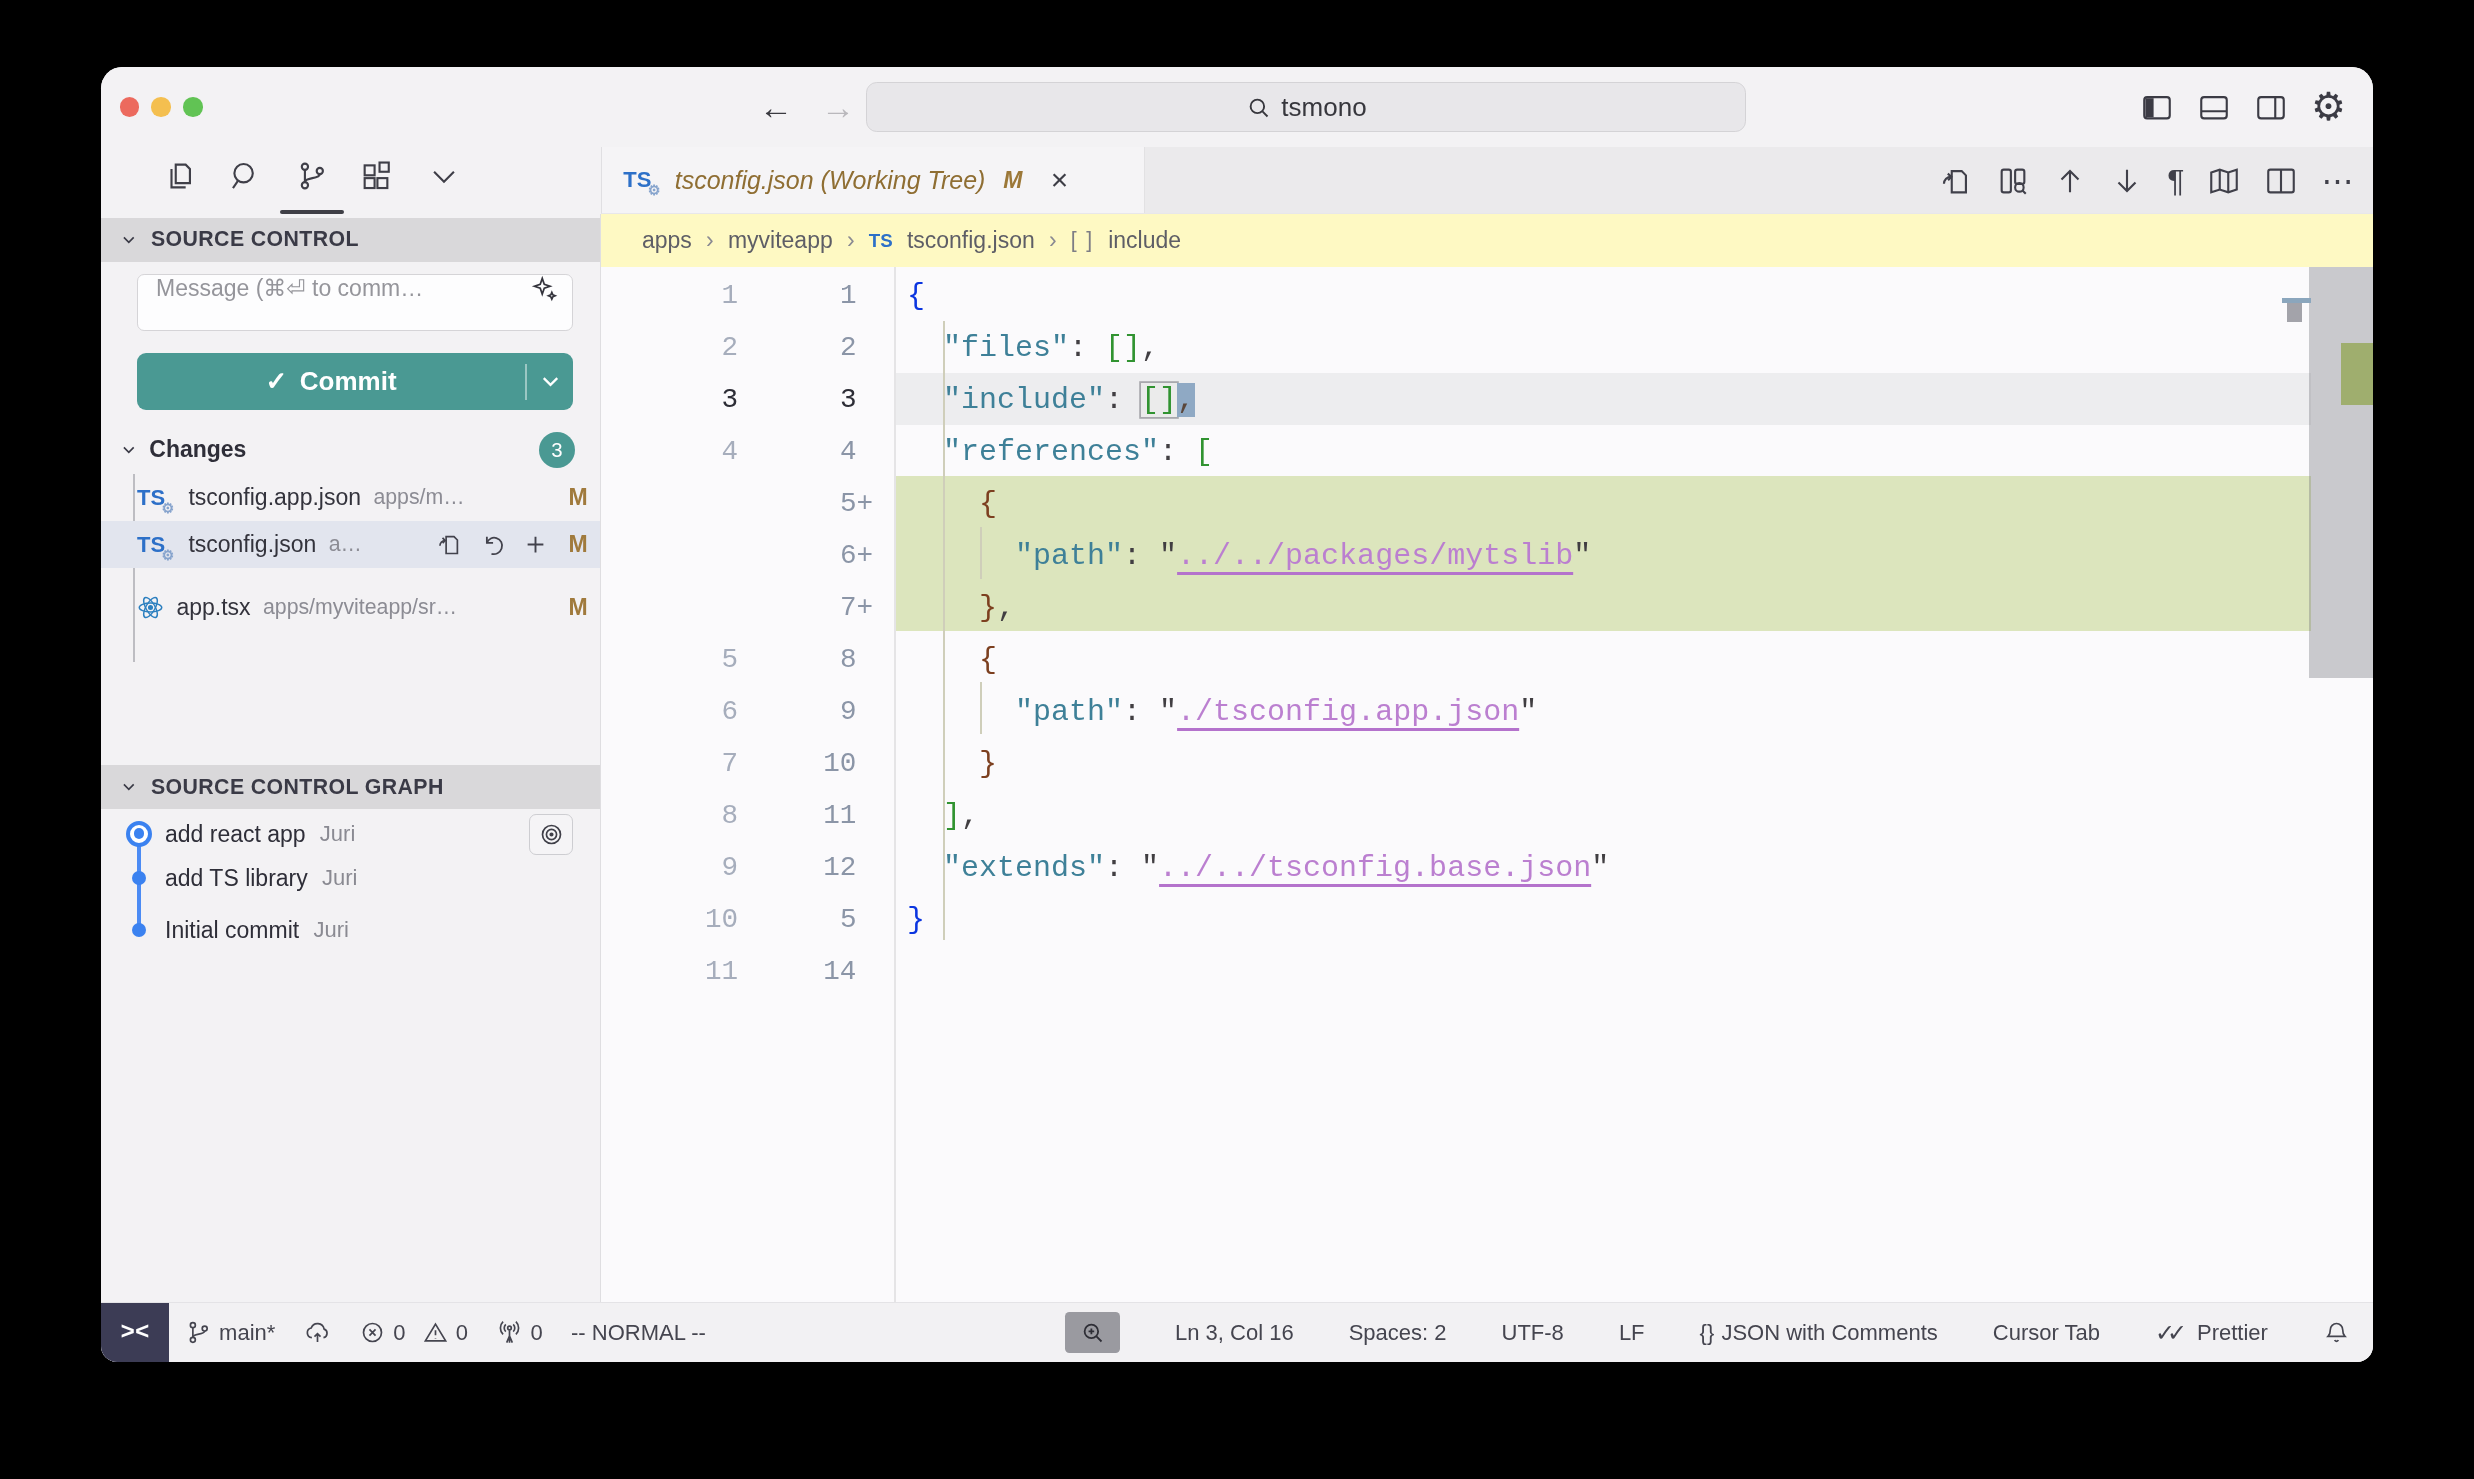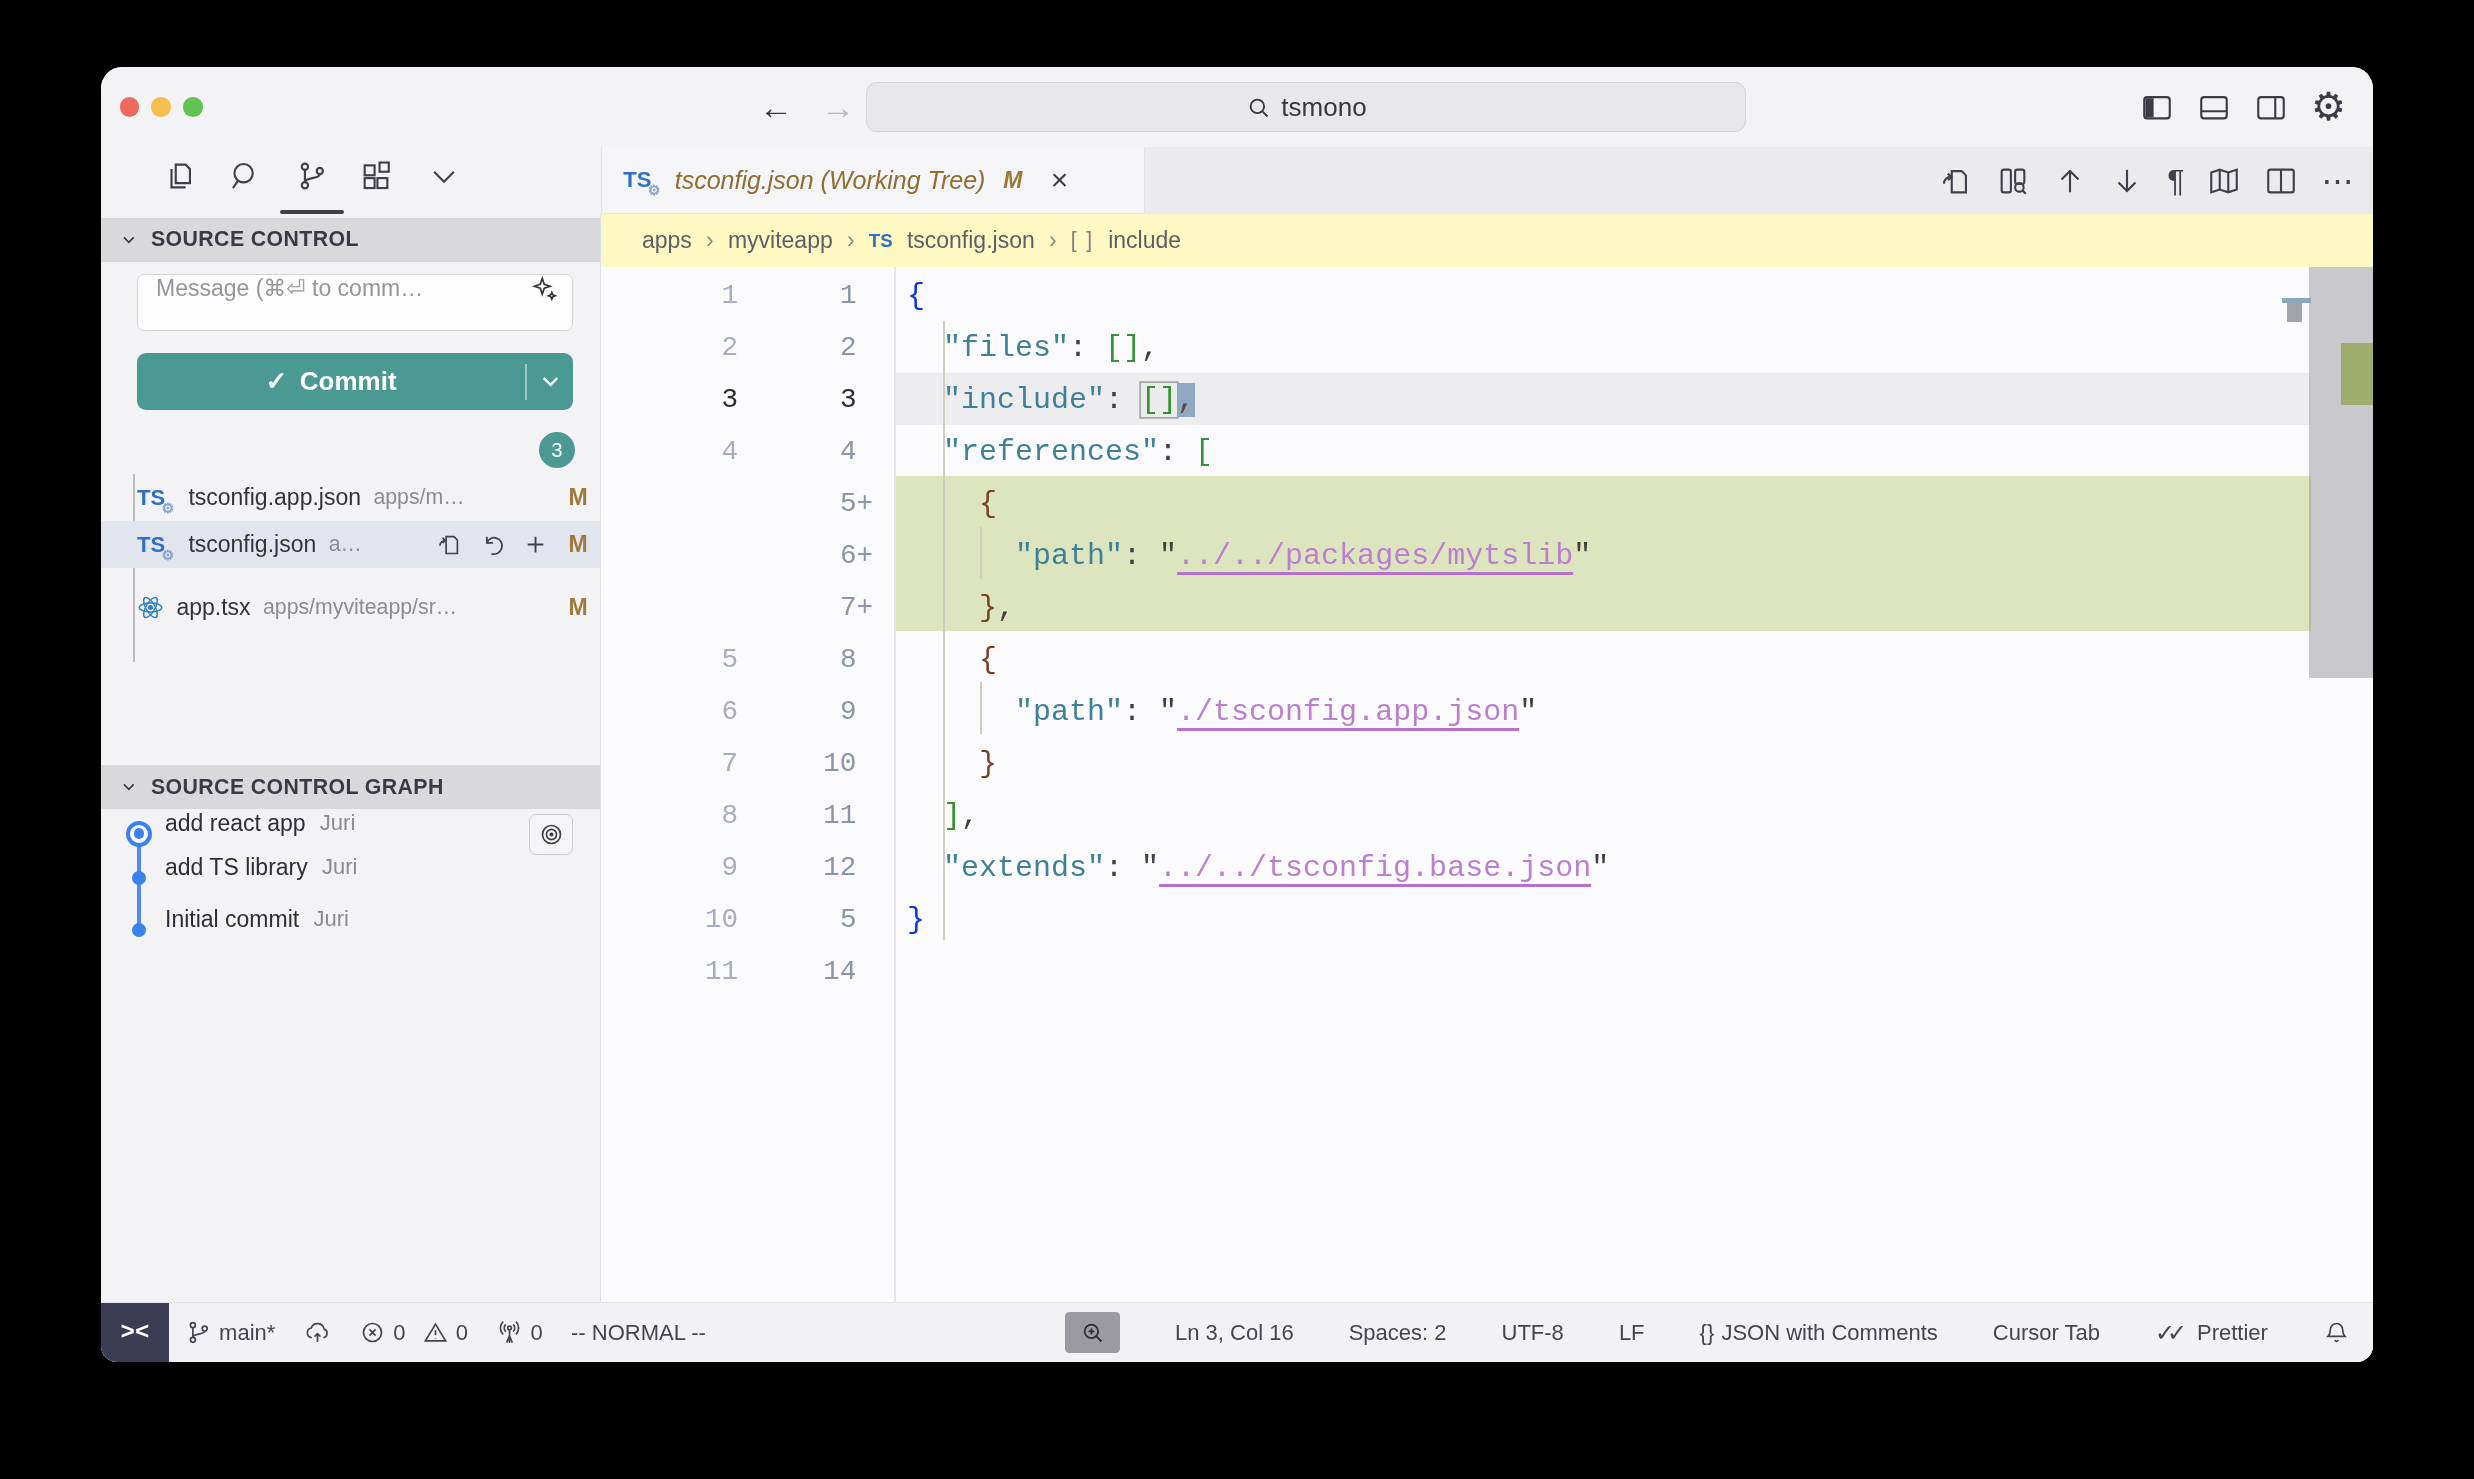--- a/index.html
+++ b/index.html
@@ -57,21 +57,21 @@
   .chrow{position:absolute;left:0;width:100%;height:47px;display:flex;align-items:center;
          padding:0 12.4px 0 36px;box-sizing:border-box;gap:12.4px;}
   .chrow.sel{background:#e2e5ee;}
   .tree-guide{position:absolute;left:32px;width:1.8px;background:#bdbdc2;}
   .fname{font-size:23px;color:#33333c;white-space:nowrap;}
   .fdesc{font-size:21.3px;color:#8c8c94;white-space:nowrap;overflow:hidden;flex:1;}
   .mbadge{font-size:23px;font-weight:bold;color:#a07a3c;flex:0 0 auto;}
   .row-actions{display:flex;align-items:center;gap:16px;color:#42424c;flex:0 0 auto;margin-right:7.1px;}
   .reacticon{color:#2b7fbf;flex:0 0 auto;}
   .gline{position:absolute;left:36px;width:3.6px;background:#4b8bf4;}
-  .grow{position:absolute;left:0;width:100%;height:48px;display:flex;align-items:flex-start;gap:14.2px;padding-left:64px;box-sizing:border-box;}
+  .grow{position:absolute;left:0;width:100%;height:48px;display:flex;align-items:center;gap:14.2px;padding-left:64px;box-sizing:border-box;}
   .gdot{position:absolute;left:31px;width:14.2px;height:14.2px;border-radius:50%;background:#3b82f0;}
   .gring{position:absolute;left:25px;width:18px;height:18px;border:4.4px solid #3b82f0;border-radius:50%;
          background:#fff;display:flex;align-items:center;justify-content:center;}
   .gring i{width:10.7px;height:10.7px;border-radius:50%;background:#3b82f0;}
   .gmsg{font-size:23px;color:#2e2e38;white-space:nowrap;}
   .gauthor{font-size:22px;color:#8a8a92;}
   .targetbtn{position:absolute;left:428px;top:600px;width:44px;height:41px;border:1.8px solid #cdcdd1;background:#f5f4f6;
              border-radius:7.1px;display:flex;align-items:center;justify-content:center;color:#3f3f48;box-sizing:border-box;}
   
   .breadcrumb{position:absolute;left:500px;top:147px;right:0;height:53px;background:#fef9c3;display:flex;
@@ -234,20 +234,26 @@
             <span>Commit</span>
           </span>
         <span class="sep"></span>
         <span class="dd">
             <svg class="ic-sm" viewBox="0 0 24 24" fill="none" stroke="#fff" stroke-width="2">
               <path d="M6 9l6 6 6-6"></path>
             </svg>
           </span>
       </div>
 
+      <div class="subhead" style="top:215px">
+        <svg class="chev" viewBox="0 0 24 24" fill="none" stroke="currentColor" stroke-width="2">
+            <path d="M6 9l6 6 6-6"></path>
+          </svg>
+        <span>Changes</span>
+      </div>
       <div class="badge" style="top:218px">3</div>
 
       <div class="tree-guide" style="top:260px;height:188px"></div>
 
       <div class="chrow" style="top:260px">
         <span class="tsicon">TS<span class="gearlet">⚙</span></span>
         <span class="fname">tsconfig.app.json</span>
         <span class="fdesc">apps/m…</span>
         <span class="mbadge">M</span>
       </div>

